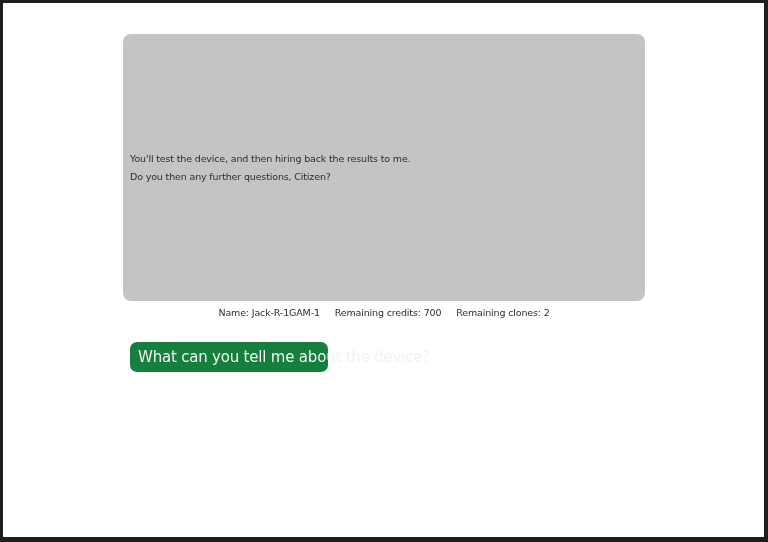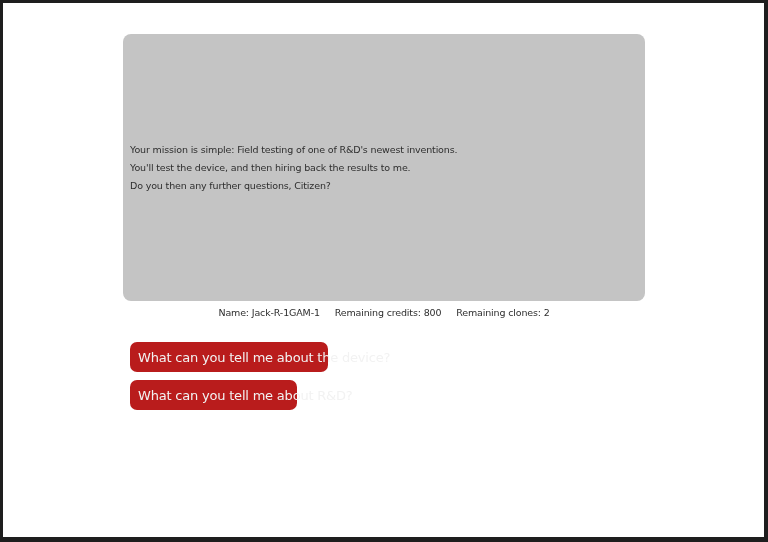--- a/index.html
+++ b/index.html
@@ -53,53 +53,51 @@
       letter-spacing: -0.15px;
     }
     .status-bar span { margin: 0 6px; }
     .options {
       position: absolute;
       left: 127px;
       top: 339px;
     }
     .option-button {
       display: block;
-      background: #b91c1c;
+      background: #15803d;
       color: #f2f2f2;
       border: none;
       border-radius: 7px;
       height: 30px;
       padding: 0 8px;
       margin-bottom: 8px;
       font-family: "DejaVu Sans", sans-serif;
-      font-size: 13px;
+      font-size: 15px;
       letter-spacing: -0.2px;
       text-align: left;
       cursor: pointer;
       white-space: nowrap;
     }
     .opt-1 { width: 198px; }
     .opt-2 { width: 167px; }
     .opt-3 { width: 298px; }
   </style>
 </head>
 <body>
 
 <div class="frame">
 
   <div class="dialogue-panel">
-    <div class="dialogue-line">Your mission is simple: Field testing of one of R&amp;D's newest inventions.</div>
     <div class="dialogue-line">You'll test the device, and then hiring back the results to me.</div>
     <div class="dialogue-line">Do you then any further questions, Citizen?</div>
   </div>
 
   <div class="status-bar">
     <span>Name: Jack-R-1GAM-1</span>
-    <span>Remaining credits: 800</span>
+    <span>Remaining credits: 700</span>
     <span>Remaining clones: 2</span>
   </div>
 
   <div class="options">
     <button class="option-button opt-1">What can you tell me about the device?</button>
-    <button class="option-button opt-2">What can you tell me about R&amp;D?</button>
   </div>
 
 </div>
 
 </body></html>

